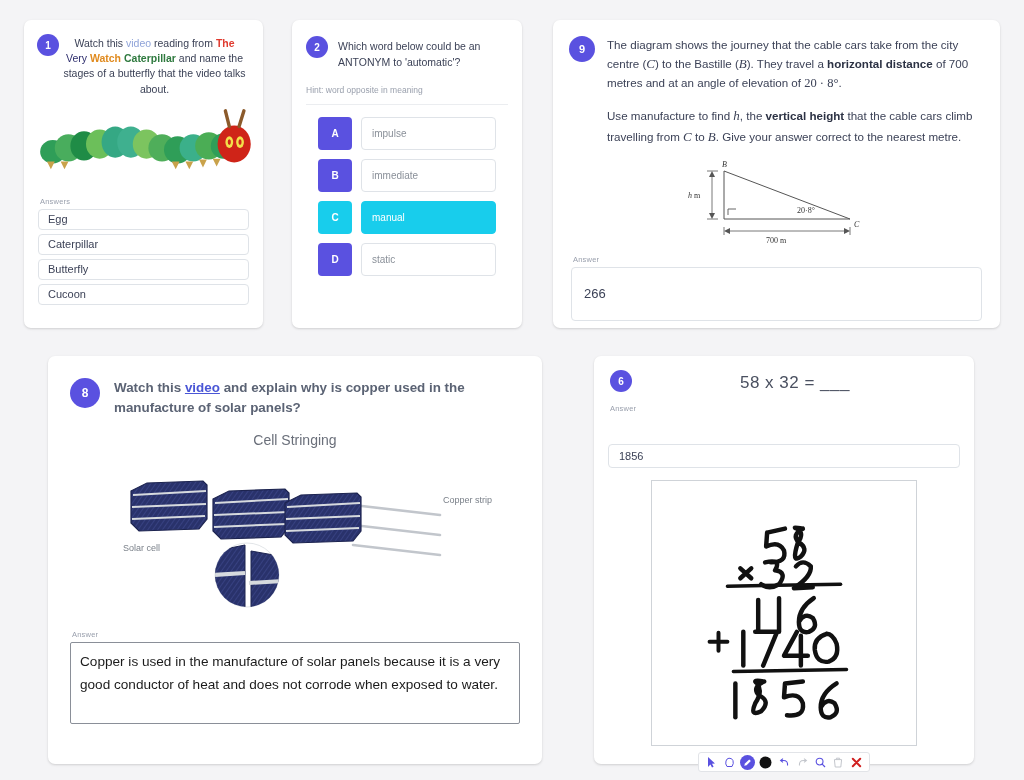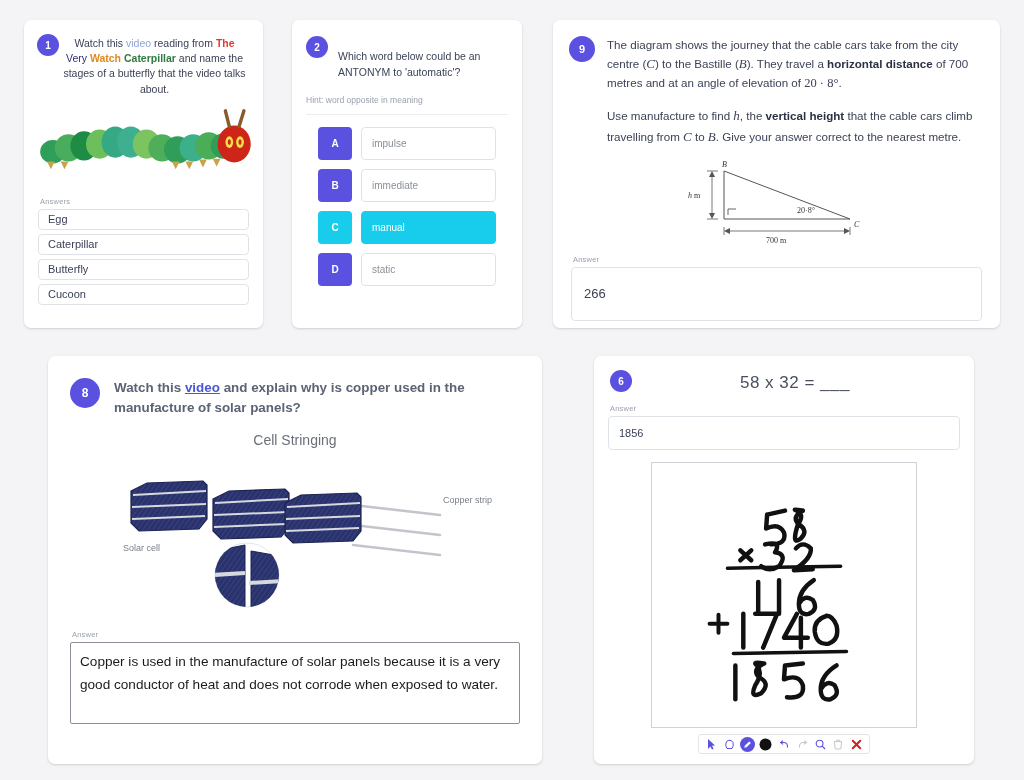--- a/index.html
+++ b/index.html
@@ -72,21 +72,21 @@
     height: 21px;
     display: flex;
     align-items: center;
   }
 
   
   #card2 { left: 292px; top: 20px; width: 230px; height: 308px; }
   #card2 .q-row { display: flex; padding: 16px 14px 0 14px; }
   #card2 .q-text {
     font-size: 10.5px; line-height: 1.5; color: #3c4257;
-    margin-left: 10px; margin-top: 13px;
+    margin-left: 10px; margin-top: 3px;
   }
   .hint {
     font-size: 8.5px; color: #9aa0ad;
     padding: 14px 0 9px 14px;
   }
   .divider { height: 1px; background: #ebedf0; margin: 0 14px; }
   .opts { padding: 12px 26px 0 26px; }
   .opt { display: flex; align-items: stretch; margin-bottom: 9px; height: 33px; }
   .opt-letter {
     width: 34px; border-radius: 4px;
@@ -139,21 +139,21 @@
   }
 
   
   #card6 { left: 594px; top: 356px; width: 380px; height: 408px; }
   .eq-row { display: flex; align-items: flex-start; padding: 14px 16px 0 16px; }
   .eq-text {
     flex: 1; text-align: center; font-size: 17px; color: #4a5060;
     margin-top: 3px; letter-spacing: .5px;
   }
   #card6 .ansfield-wrap { padding: 11px 14px 0 14px; }
-  .field.sm { font-size: 11px; padding: 6px 10px; height: 34px; }
+  .field.sm { font-size: 11px; padding: 6px 10px; height: 24px; margin-top: 28px; }
   .canvas-wrap { display: flex; justify-content: center; margin-top: 12px; }
   .canvas {
     width: 266px; height: 266px; border: 1px solid #cfd3d8; background: #fff;
   }
   .toolbar {
     margin: 6px auto 0 auto; width: 172px; height: 20px;
     border: 1px solid #e2e4e8; border-radius: 3px; background: #fff;
     display: flex; align-items: center; justify-content: space-between;
     padding: 0 5px;
   }

